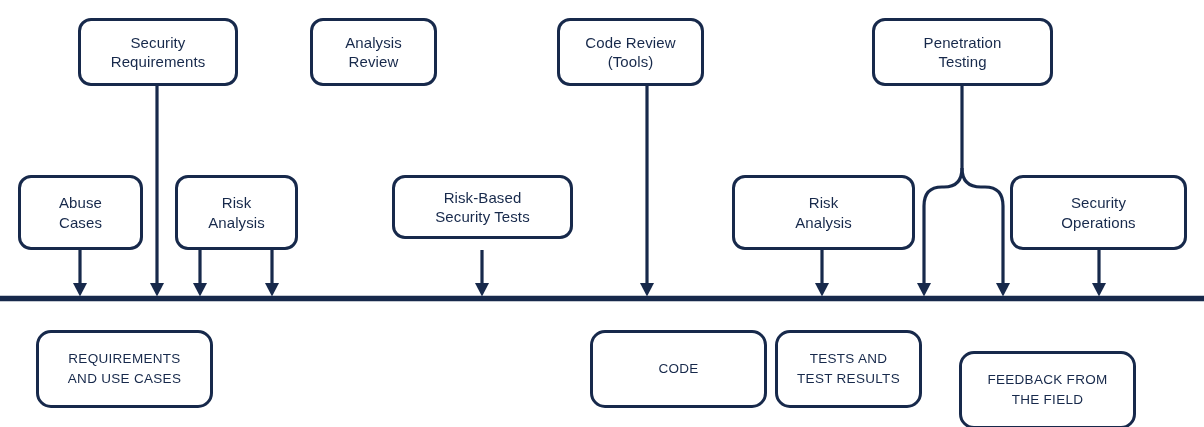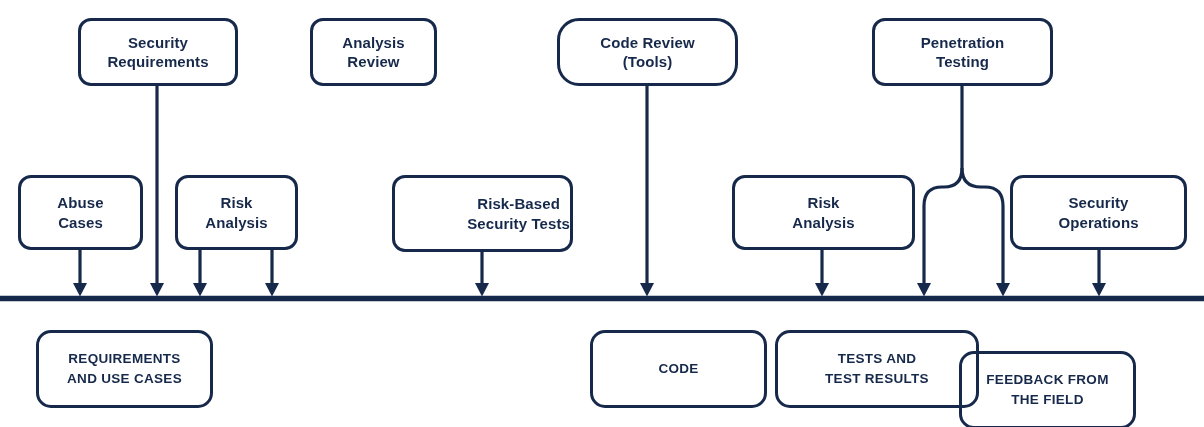--- a/index.html
+++ b/index.html
@@ -33,52 +33,52 @@
   }
   .box {
     position: absolute;
     border: 3px solid var(--ink);
     border-radius: 13px;
     display: flex;
     align-items: center;
     justify-content: center;
     text-align: center;
     color: var(--ink);
-    font-weight: bold;
+    font-weight: normal;
     white-space: pre-line;
     background: transparent;
   }
   .box.touchpoint {
     font-size: 15px;
     line-height: 1.3;
     letter-spacing: 0.1px;
   }
   .box.artifact {
     font-size: 13.5px;
     line-height: 1.5;
     letter-spacing: 0.3px;
     border-radius: 15px;
   }
   
   .b-secreq  { left: 78px;   top: 18px; width: 160px; height: 68px; }
   .b-extrev  { left: 310px;  top: 18px; width: 127px; height: 68px; }
-  .b-coderev { left: 557px;  top: 18px; width: 181px; height: 68px; border-radius: 22px; }
+  .b-coderev { left: 557px;  top: 18px; width: 147px; height: 68px; }
   .b-pentest { left: 872px;  top: 18px; width: 181px; height: 68px; }
   
   .b-abuse   { left: 18px;   top: 175px; width: 125px; height: 75px; }
   .b-risk1   { left: 175px;  top: 175px; width: 123px; height: 75px; }
-  .b-rbst    { left: 392px;  top: 175px; width: 181px; height: 77px; justify-content: flex-end; }
+  .b-rbst    { left: 392px;  top: 175px; width: 181px; height: 64px; }
   .b-risk2   { left: 732px;  top: 175px; width: 183px; height: 75px; }
   .b-secops  { left: 1010px; top: 175px; width: 177px; height: 75px; }
   
   .b-req     { left: 36px;   top: 330px; width: 177px; height: 78px; }
   .b-arch    { left: 221px;  top: 330px; width: 176px; height: 78px; }
   .b-test    { left: 406px;  top: 330px; width: 176px; height: 78px; }
   .b-code    { left: 590px;  top: 330px; width: 177px; height: 78px; }
-  .b-results { left: 775px;  top: 330px; width: 204px; height: 78px; }
+  .b-results { left: 775px;  top: 330px; width: 147px; height: 78px; }
   .b-field   { left: 959px;  top: 330px; width: 177px; height: 78px; margin-top: 21px; }
 </style>
 </head>
 <body>
 
 <div class="stage">
 
   <svg class="connector-layer" viewBox="0 0 1204 427" xmlns="http://www.w3.org/2000/svg">
 
     <line class="timeline" x1="0" y1="298.5" x2="1204" y2="298.5"></line>

